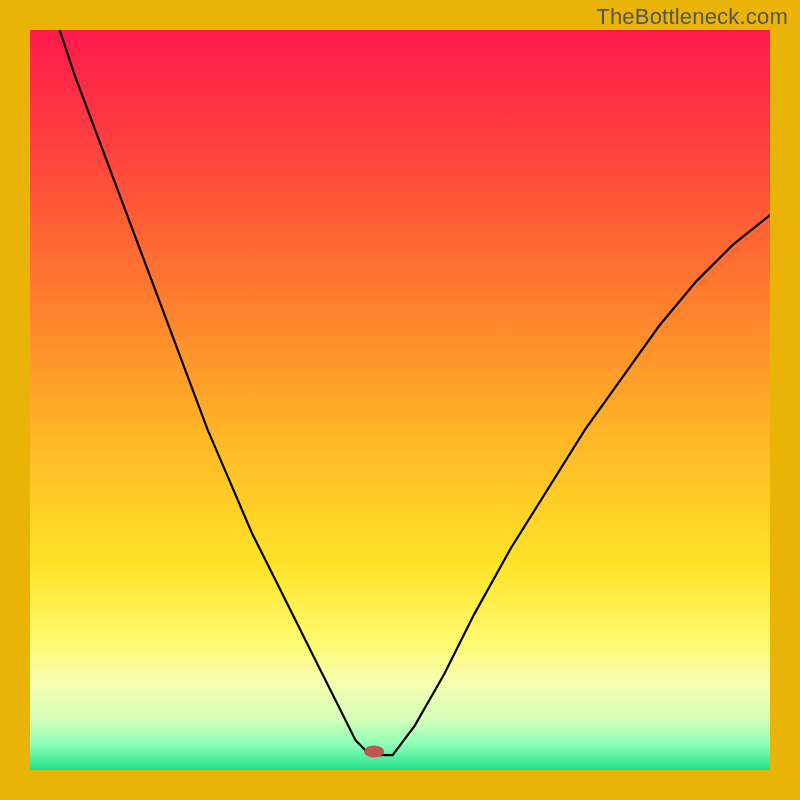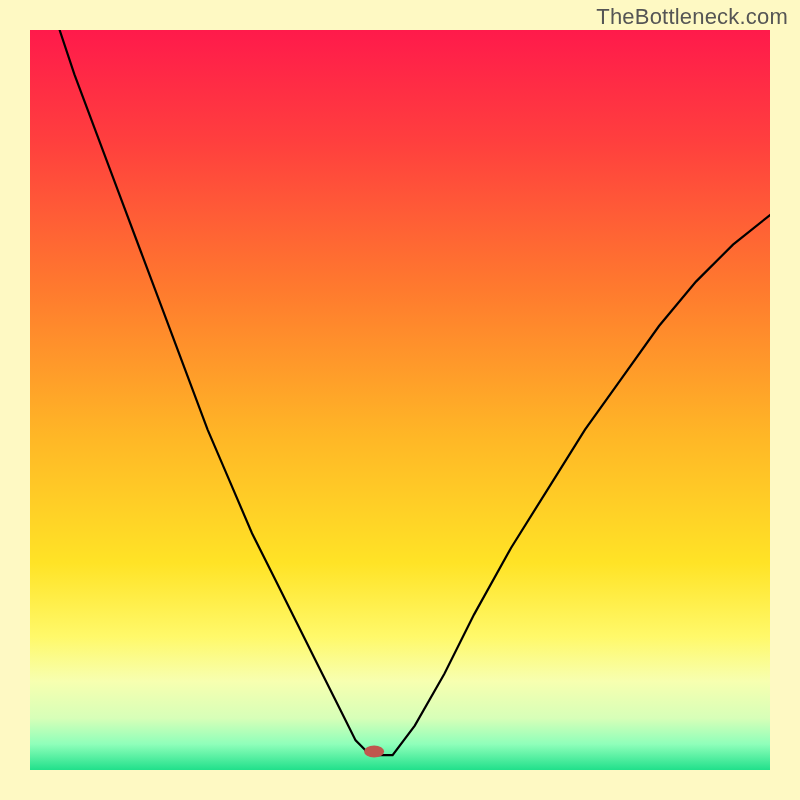--- a/index.html
+++ b/index.html
@@ -6,21 +6,21 @@
     margin: 0;
     padding: 0;
     width: 800px;
     height: 800px;
     overflow: hidden;
     font-family: Arial, Helvetica, sans-serif;
   }
   .outer {
     width: 800px;
     height: 800px;
-    background: #fef9c3;
+    background: #eab308;
     position: relative;
   }
   .watermark {
     position: absolute;
     top: 4px;
     right: 12px;
     color: #555555;
     font-size: 22px;
     font-weight: 500;
     letter-spacing: 0.2px;

